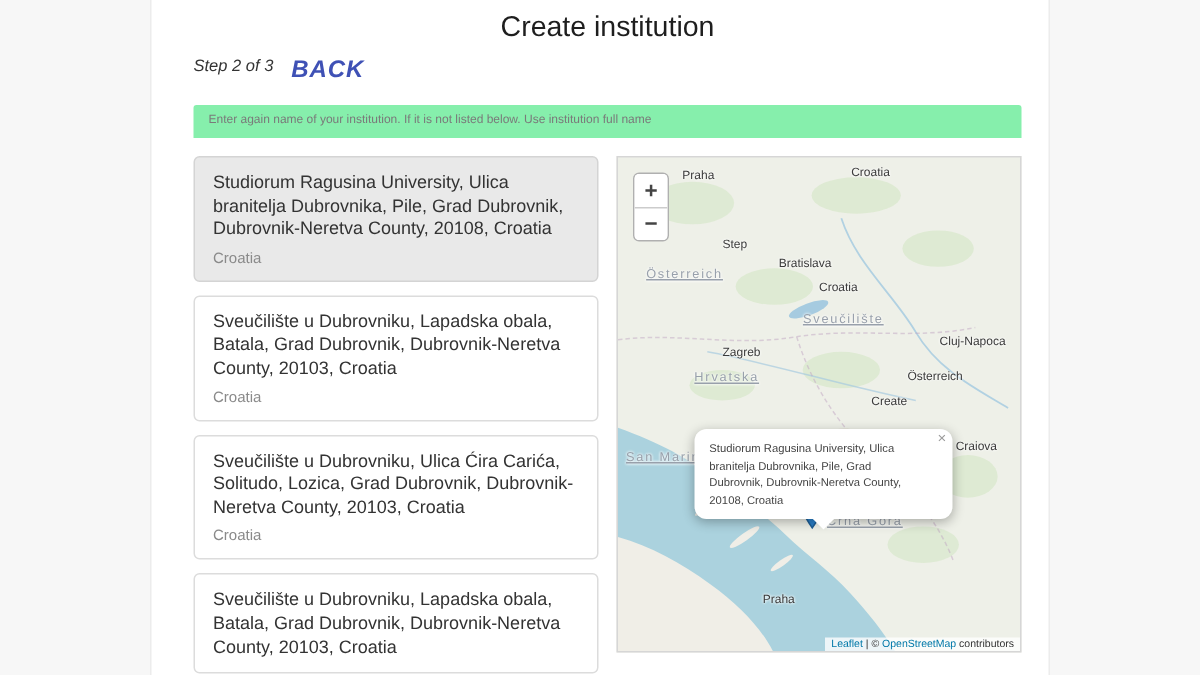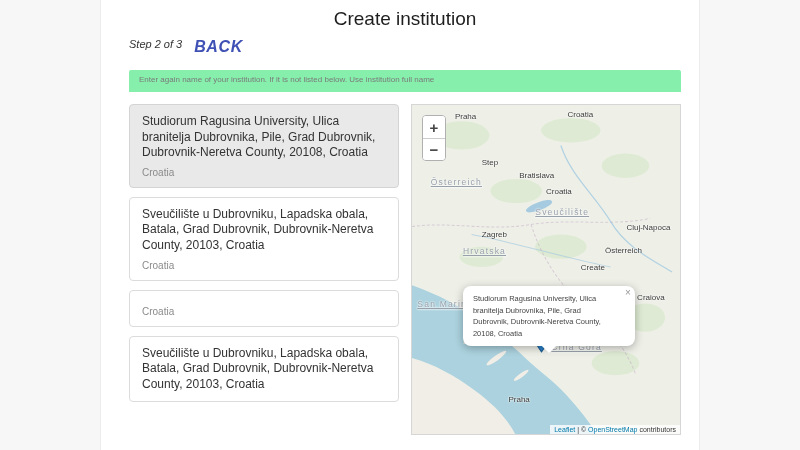--- a/index.html
+++ b/index.html
@@ -53,20 +53,21 @@
     <div class="results">
       <div class="card selected">
         <div class="card-address">Studiorum Ragusina University, Ulica branitelja Dubrovnika, Pile, Grad Dubrovnik, Dubrovnik-Neretva County, 20108, Croatia</div>
         <div class="card-country">Croatia</div>
       </div>
       <div class="card">
         <div class="card-address">Sveučilište u Dubrovniku, Lapadska obala, Batala, Grad Dubrovnik, Dubrovnik-Neretva County, 20103, Croatia</div>
         <div class="card-country">Croatia</div>
       </div>
       <div class="card">
+        <div class="card-address">Sveučilište u Dubrovniku, Ulica Ćira Carića, Solitudo, Lozica, Grad Dubrovnik, Dubrovnik-Neretva County, 20103, Croatia</div>
         <div class="card-country">Croatia</div>
       </div>
       <div class="card">
         <div class="card-address">Sveučilište u Dubrovniku, Lapadska obala, Batala, Grad Dubrovnik, Dubrovnik-Neretva County, 20103, Croatia</div>
 
       </div>
     </div>
 
     <div class="map">
       <svg class="map-base" viewBox="0 0 270 325" preserveAspectRatio="none">

